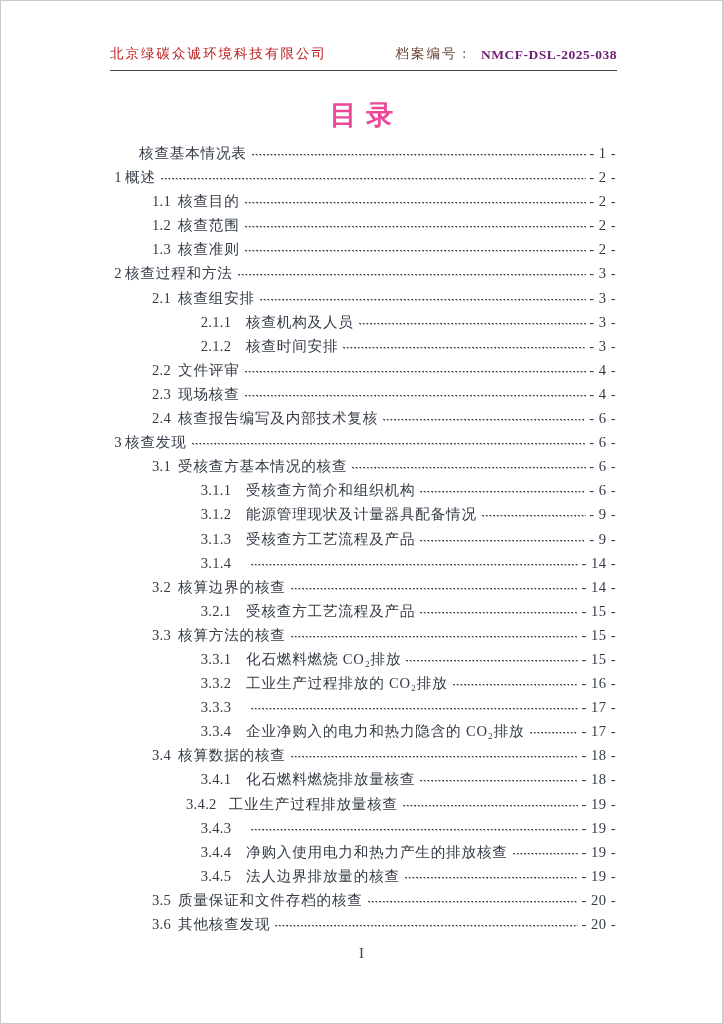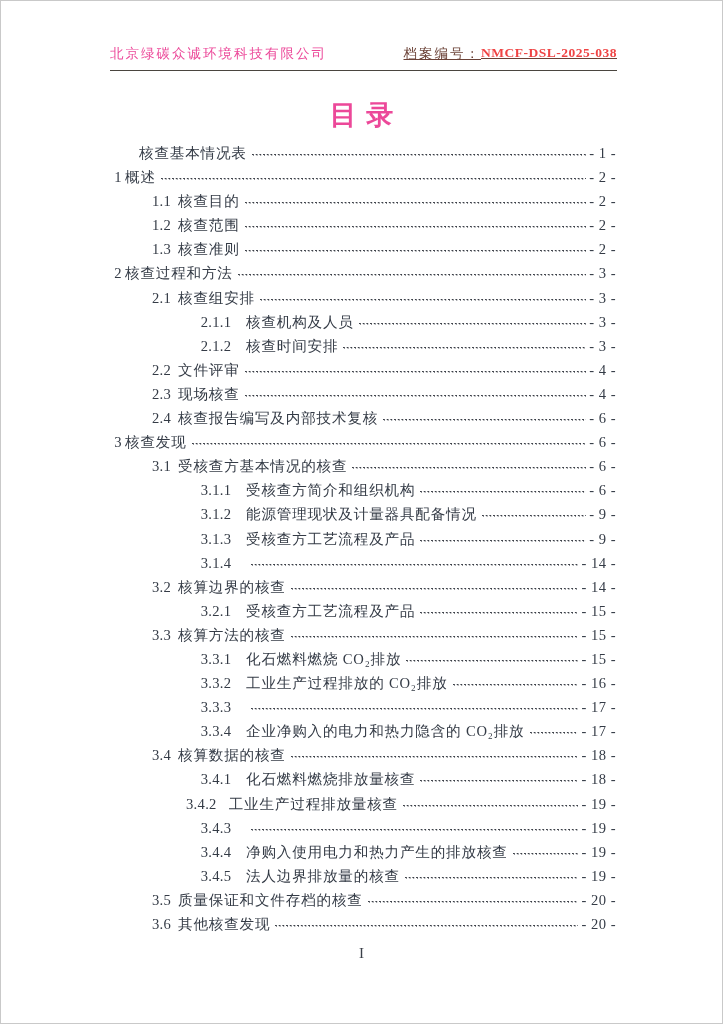--- a/index.html
+++ b/index.html
@@ -14,27 +14,27 @@
   }
   
   .hdr{
     position:absolute;top:44px;left:109px;right:105px;
     display:flex;justify-content:space-between;align-items:flex-end;
     padding-bottom:7px;
     border-bottom:1.5px solid #4a453f;
     font-size:13.5px;
   }
   .hdr .company{
-    color:#ec4899;
+    color:#b91c1c;
     letter-spacing:2px;
     font-weight:500;
   }
-  .hdr .fileinfo{display:flex;align-items:flex-start;gap:0;color:#6b4237;text-decoration:underline;}
+  .hdr .fileinfo{display:flex;align-items:flex-end;gap:8px;color:#6b4237;}
   .hdr .filelabel{letter-spacing:2px;}
-  .hdr .filenum{font-weight:700;color:#ef4444;letter-spacing:.5px;}
+  .hdr .filenum{font-weight:700;color:#701a75;letter-spacing:.5px;}
   
   .doc-title{
     margin:0;
     position:absolute;top:96px;left:0;right:0;
     text-align:center;
     font-size:27px;font-weight:700;color:#ec4899;
     letter-spacing:.35em;padding-left:.35em;
   }
   
   .toc{

